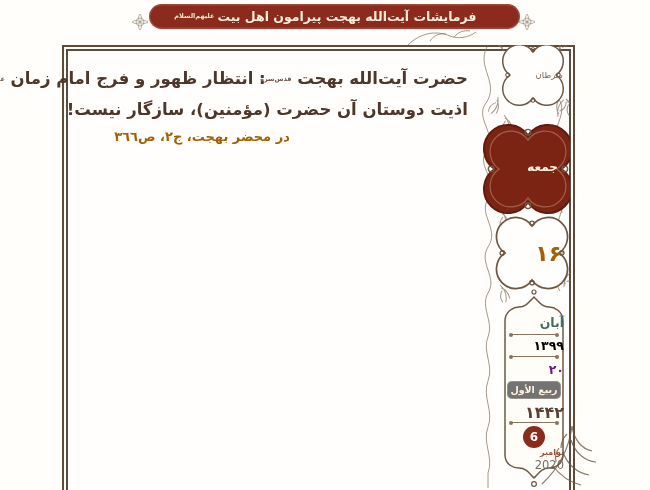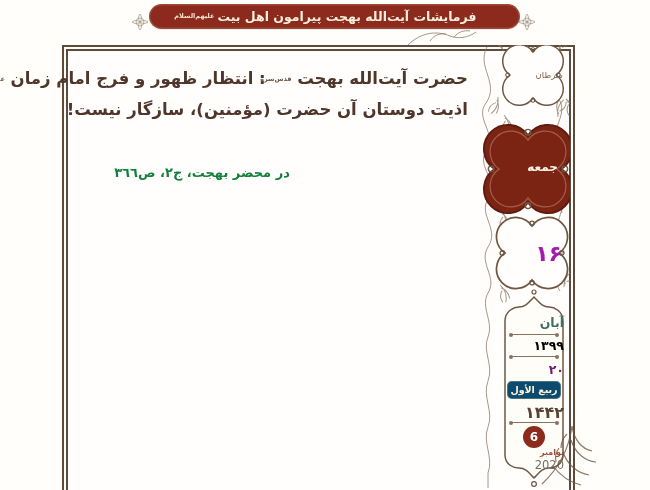--- a/index.html
+++ b/index.html
@@ -32,35 +32,35 @@
     position:absolute; left:78px; top:63px; width:390px;
     direction:rtl; text-align:center;
     color:#4e362b; font-weight:bold; font-size:16.5px; line-height:31px;
     white-space:nowrap;
   }
   .quote .hon { font-size:6.5px; font-weight:bold; color:#6d5142; display:inline-block;
     max-width:20px; line-height:7px; vertical-align:middle; white-space:normal; }
   .source {
     position:absolute; left:68px; top:129px; width:268px;
     direction:rtl; text-align:center;
-    color:#15803d; font-weight:bold; font-size:13px;margin-top:36px;
+    color:#a16207; font-weight:bold; font-size:13px;
   }
   
   .column { position:absolute; left:474px; top:45px; width:96px; height:445px; }
   .column svg.orna { position:absolute; left:0; top:0; }
   .col-text { position:absolute; direction:rtl; }
   .zodiac   { left:29px; top:25px;  width:60px; font-size:8.5px;  color:#7a6350; }
   .weekday  { left:24px; top:115px; width:60px; font-size:12px; font-weight:bold; color:#fdf5e4; }
-  .daynum   { left:28px; top:196px; width:60px; font-size:22px;   font-weight:bold; color:#a21caf; }
+  .daynum   { left:28px; top:196px; width:60px; font-size:22px;   font-weight:bold; color:#a16207; }
   .smonth   { left:30px; top:270px; width:60px; font-size:12.5px; font-weight:bold; color:#3f6e63; }
   .syear    { left:30px; top:293px; width:60px; font-size:12.5px; font-weight:bold; color:#000000; }
   .lday     { left:30px; top:317px; width:60px; font-size:12.5px; font-weight:bold; color:#701a75; }
   .badge {
     position:absolute; left:33px; top:336px; width:54px; height:18px;
-    background:#0c4a6e; border-radius:5px; box-shadow: inset 0 0 0 1px rgba(255,235,200,.25);
+    background:#737373; border-radius:5px; box-shadow: inset 0 0 0 1px rgba(255,235,200,.25);
     color:#fdf2dd; font-size:9.5px; font-weight:bold; line-height:18px; text-align:center; direction:rtl;
   }
   .lyear    { left:30px; top:358px; width:60px; font-size:16px;   font-weight:bold; color:#5a4233; }
   .gday {
     position:absolute; left:49px; top:381px; width:22px; height:22px;
     background:#8b2a1d; border-radius:50%;
     color:#fff; font-size:12px; font-weight:bold; line-height:22px; text-align:center;
   }
   .gmonth   { left:30px; top:403px; width:60px; font-size:8px;  font-weight:bold; color:#9c4f35;padding-left:8px; }
   .gyear    { left:30px; top:413px; width:60px; font-size:11.5px; color:#756e64; }

